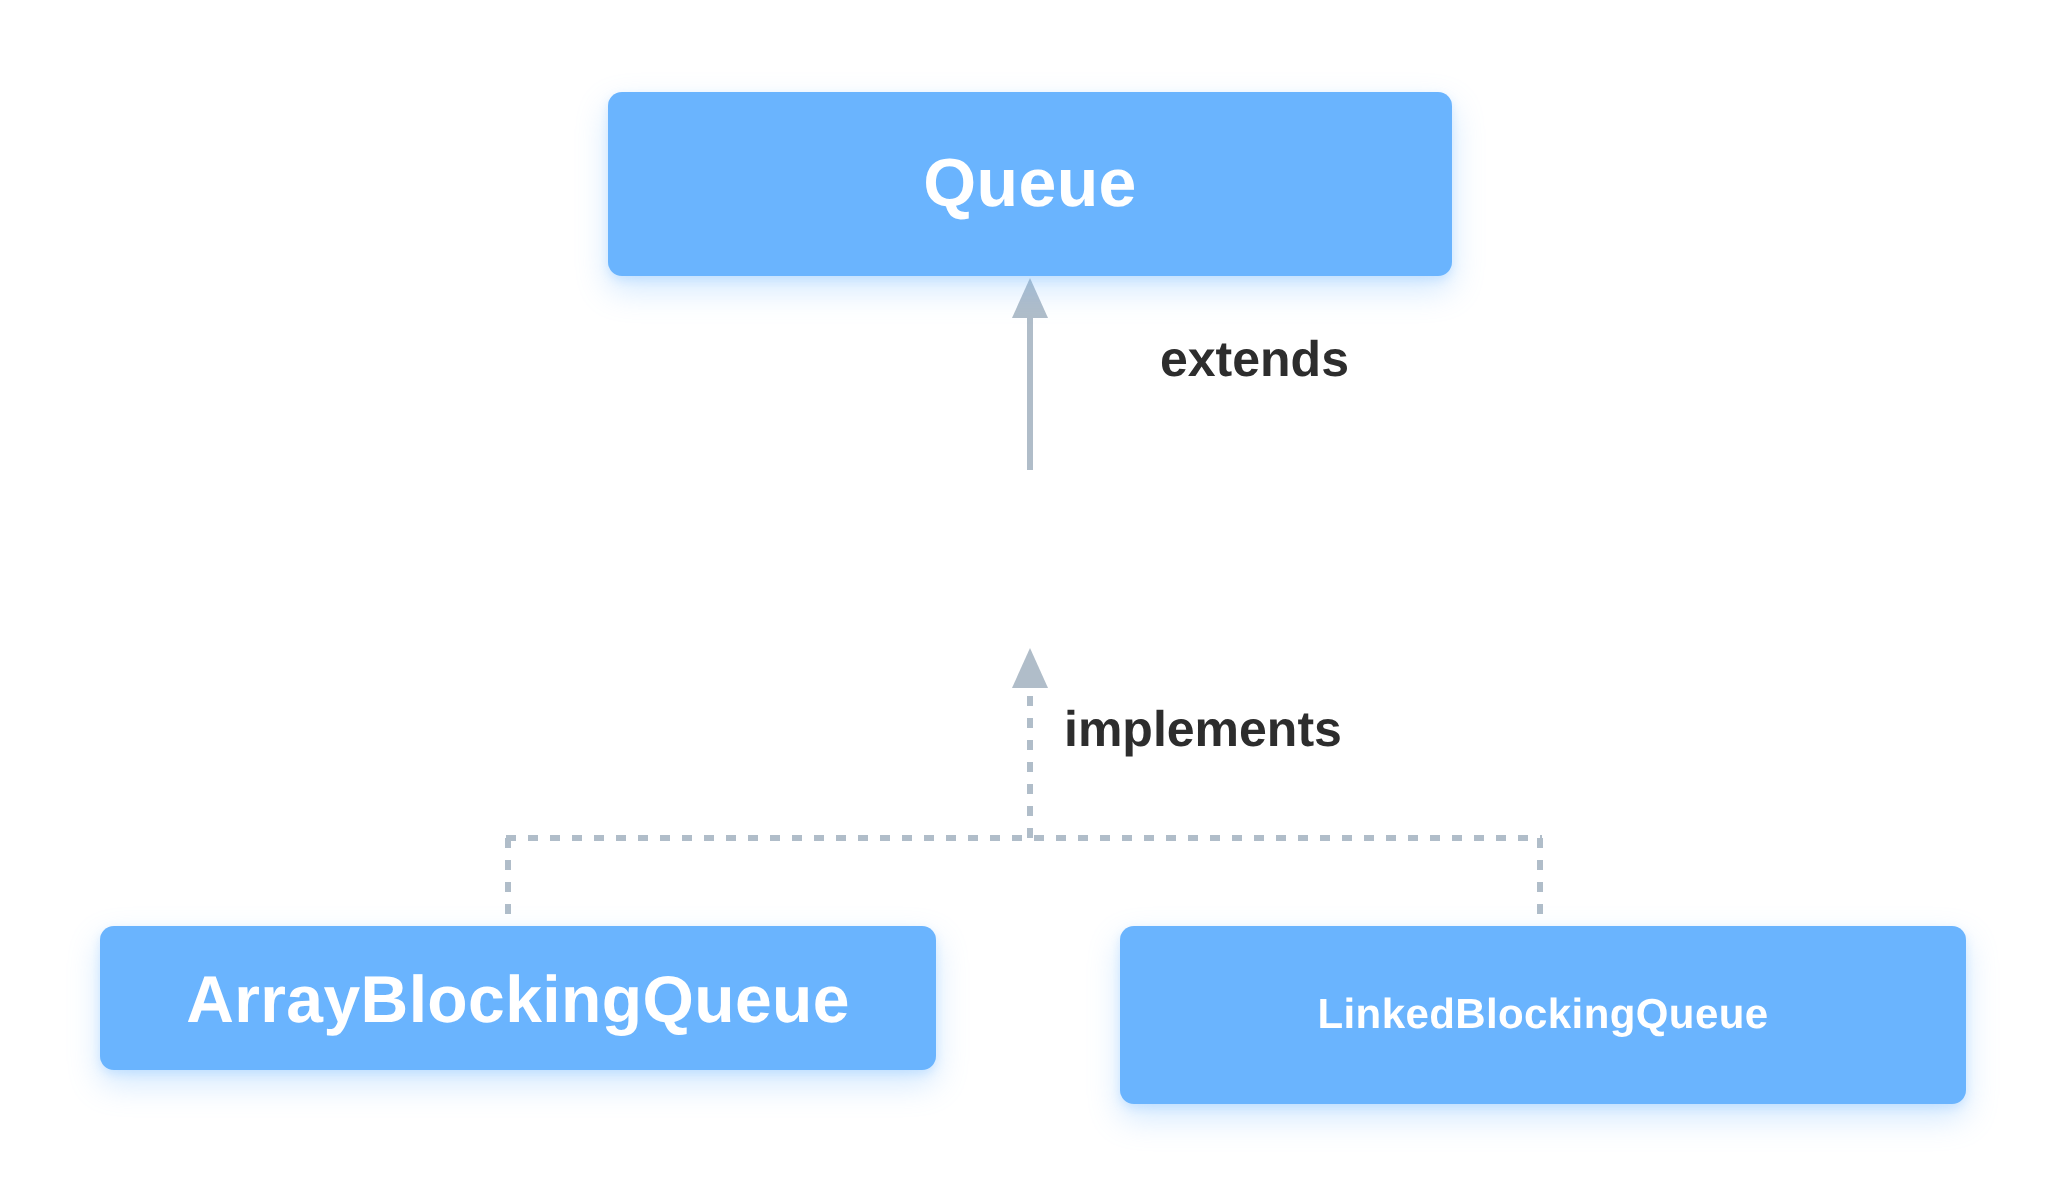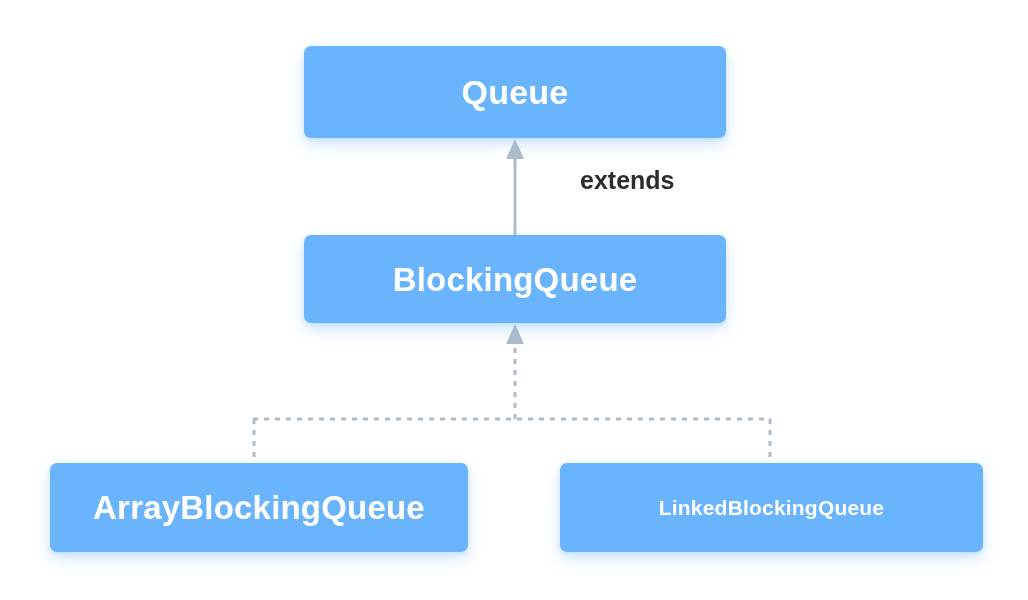--- a/index.html
+++ b/index.html
@@ -55,21 +55,21 @@
   #node-queue .node-label { font-size: 34px; }
 
   #node-blockingqueue {
     left: 304px;  top: 235px;
     width: 422px; height: 88px;
   }
   #node-blockingqueue .node-label { font-size: 33px; }
 
   #node-arrayblockingqueue {
     left: 50px;   top: 463px;
-    width: 418px; height: 89px;
+    width: 418px; height: 72px;
   }
   #node-arrayblockingqueue .node-label { font-size: 33px; }
 
   #node-linkedblockingqueue {
     left: 560px;  top: 463px;
     width: 423px; height: 89px;
   }
   #node-linkedblockingqueue .node-label { font-size: 21px; }
 
   
@@ -106,28 +106,26 @@
       <line x1="254" y1="419" x2="254" y2="465" stroke="#b0bdc9" stroke-width="3" stroke-dasharray="5 6"></line>
 
       <line x1="770" y1="419" x2="770" y2="465" stroke="#b0bdc9" stroke-width="3" stroke-dasharray="5 6"></line>
     </g>
   </svg>
 
   <div class="node" id="node-queue">
     <span class="node-label">Queue</span>
   </div>
 
-  <div class="node" id="node-blockingqueue">
-    <span class="node-label">BlockingQueue</span>
-  </div>
 
   <div class="node" id="node-arrayblockingqueue">
     <span class="node-label">ArrayBlockingQueue</span>
   </div>
 
   <div class="node" id="node-linkedblockingqueue">
     <span class="node-label">LinkedBlockingQueue</span>
   </div>
 
   <div class="edge-label" id="label-extends">extends</div>
 
+  <div class="edge-label" id="label-implements">implements</div>
 
 </div>
 
 </body></html>

